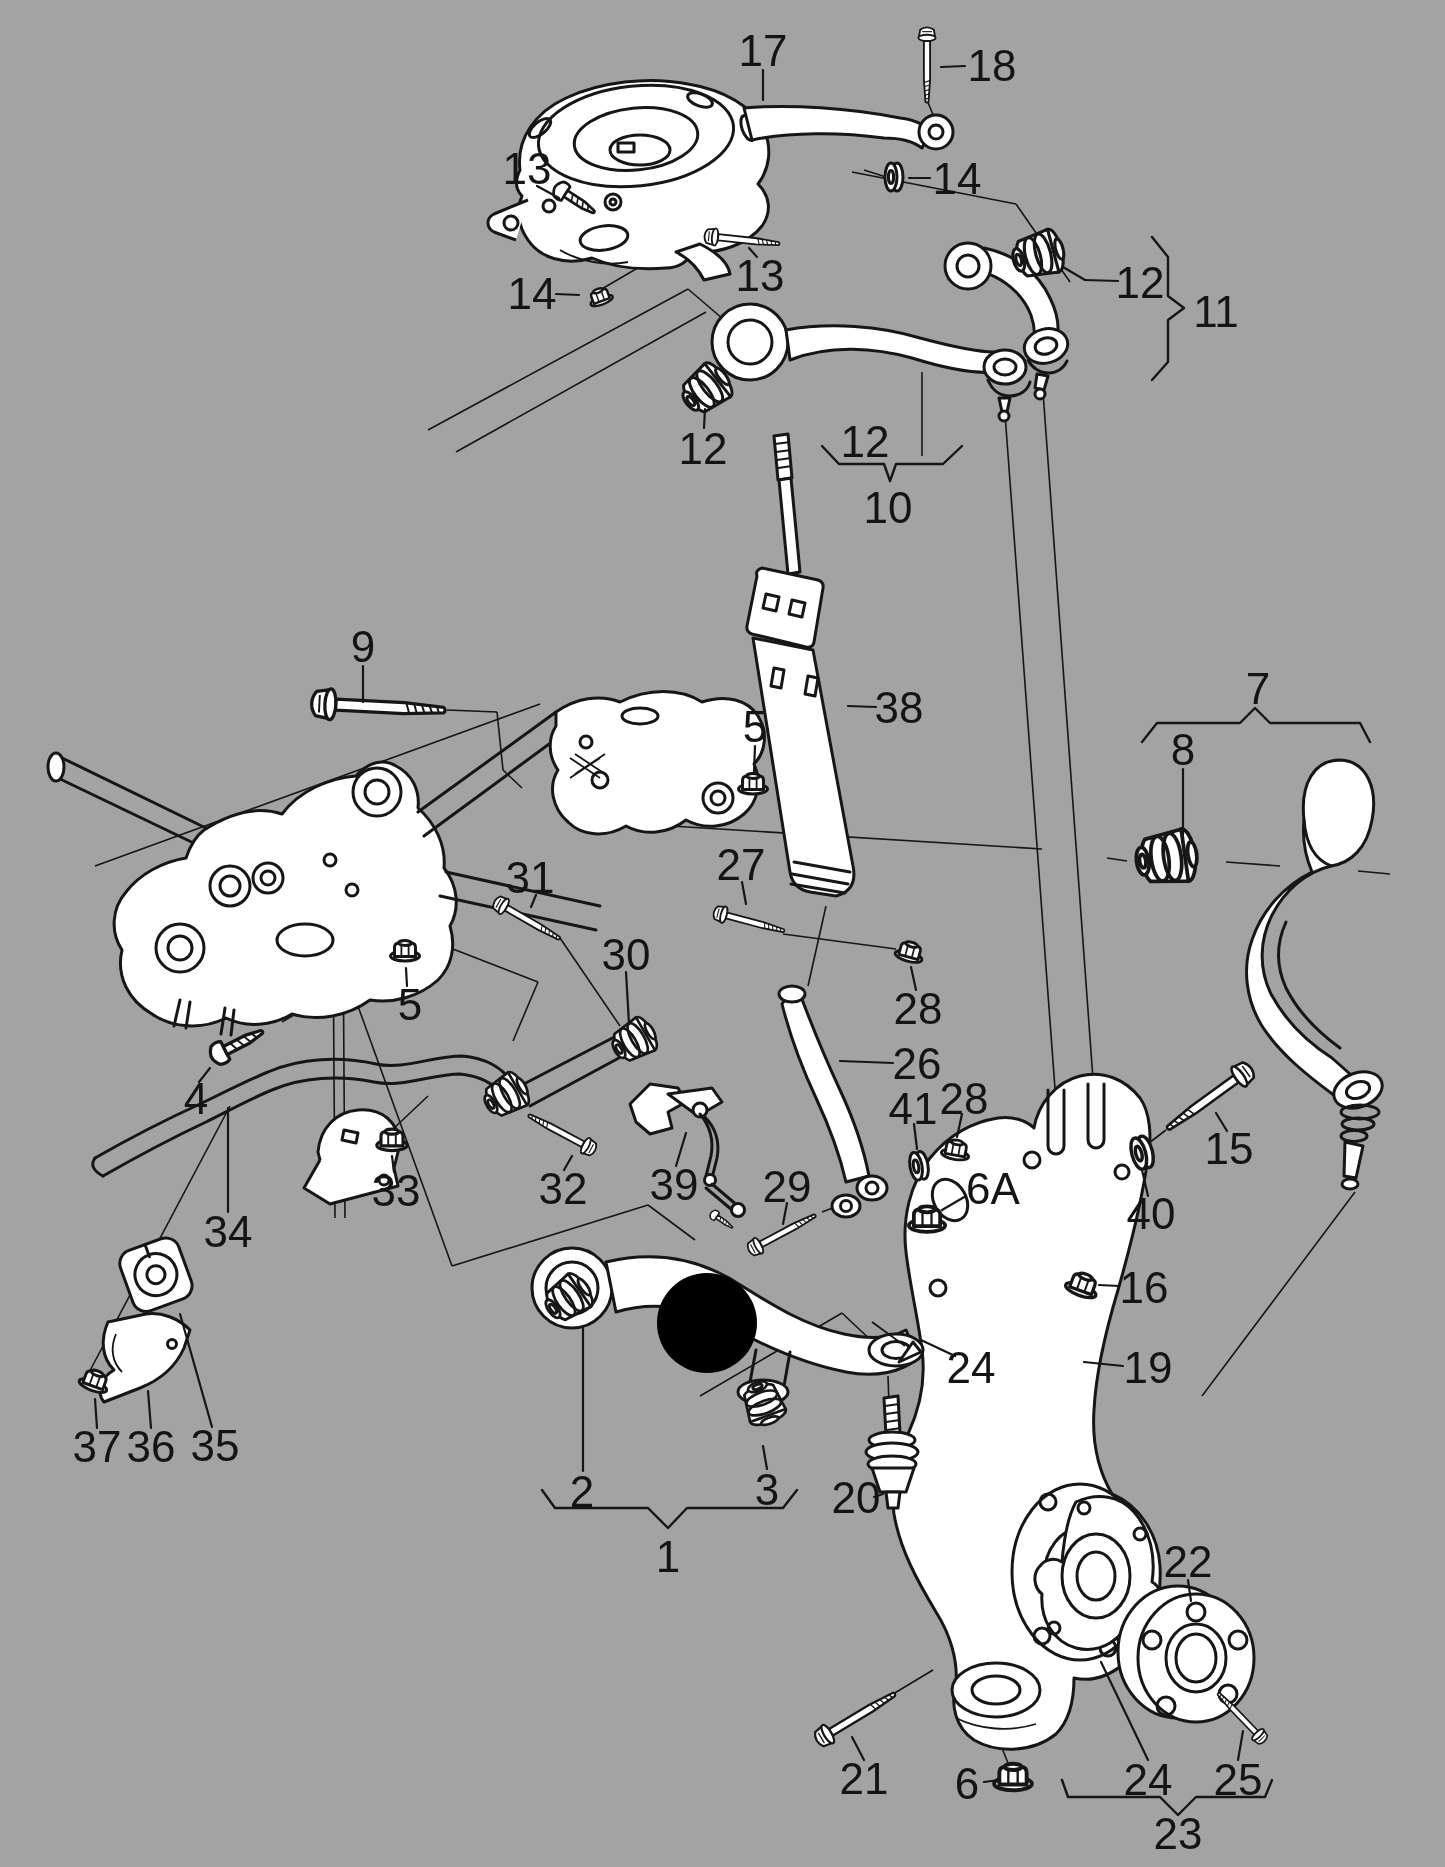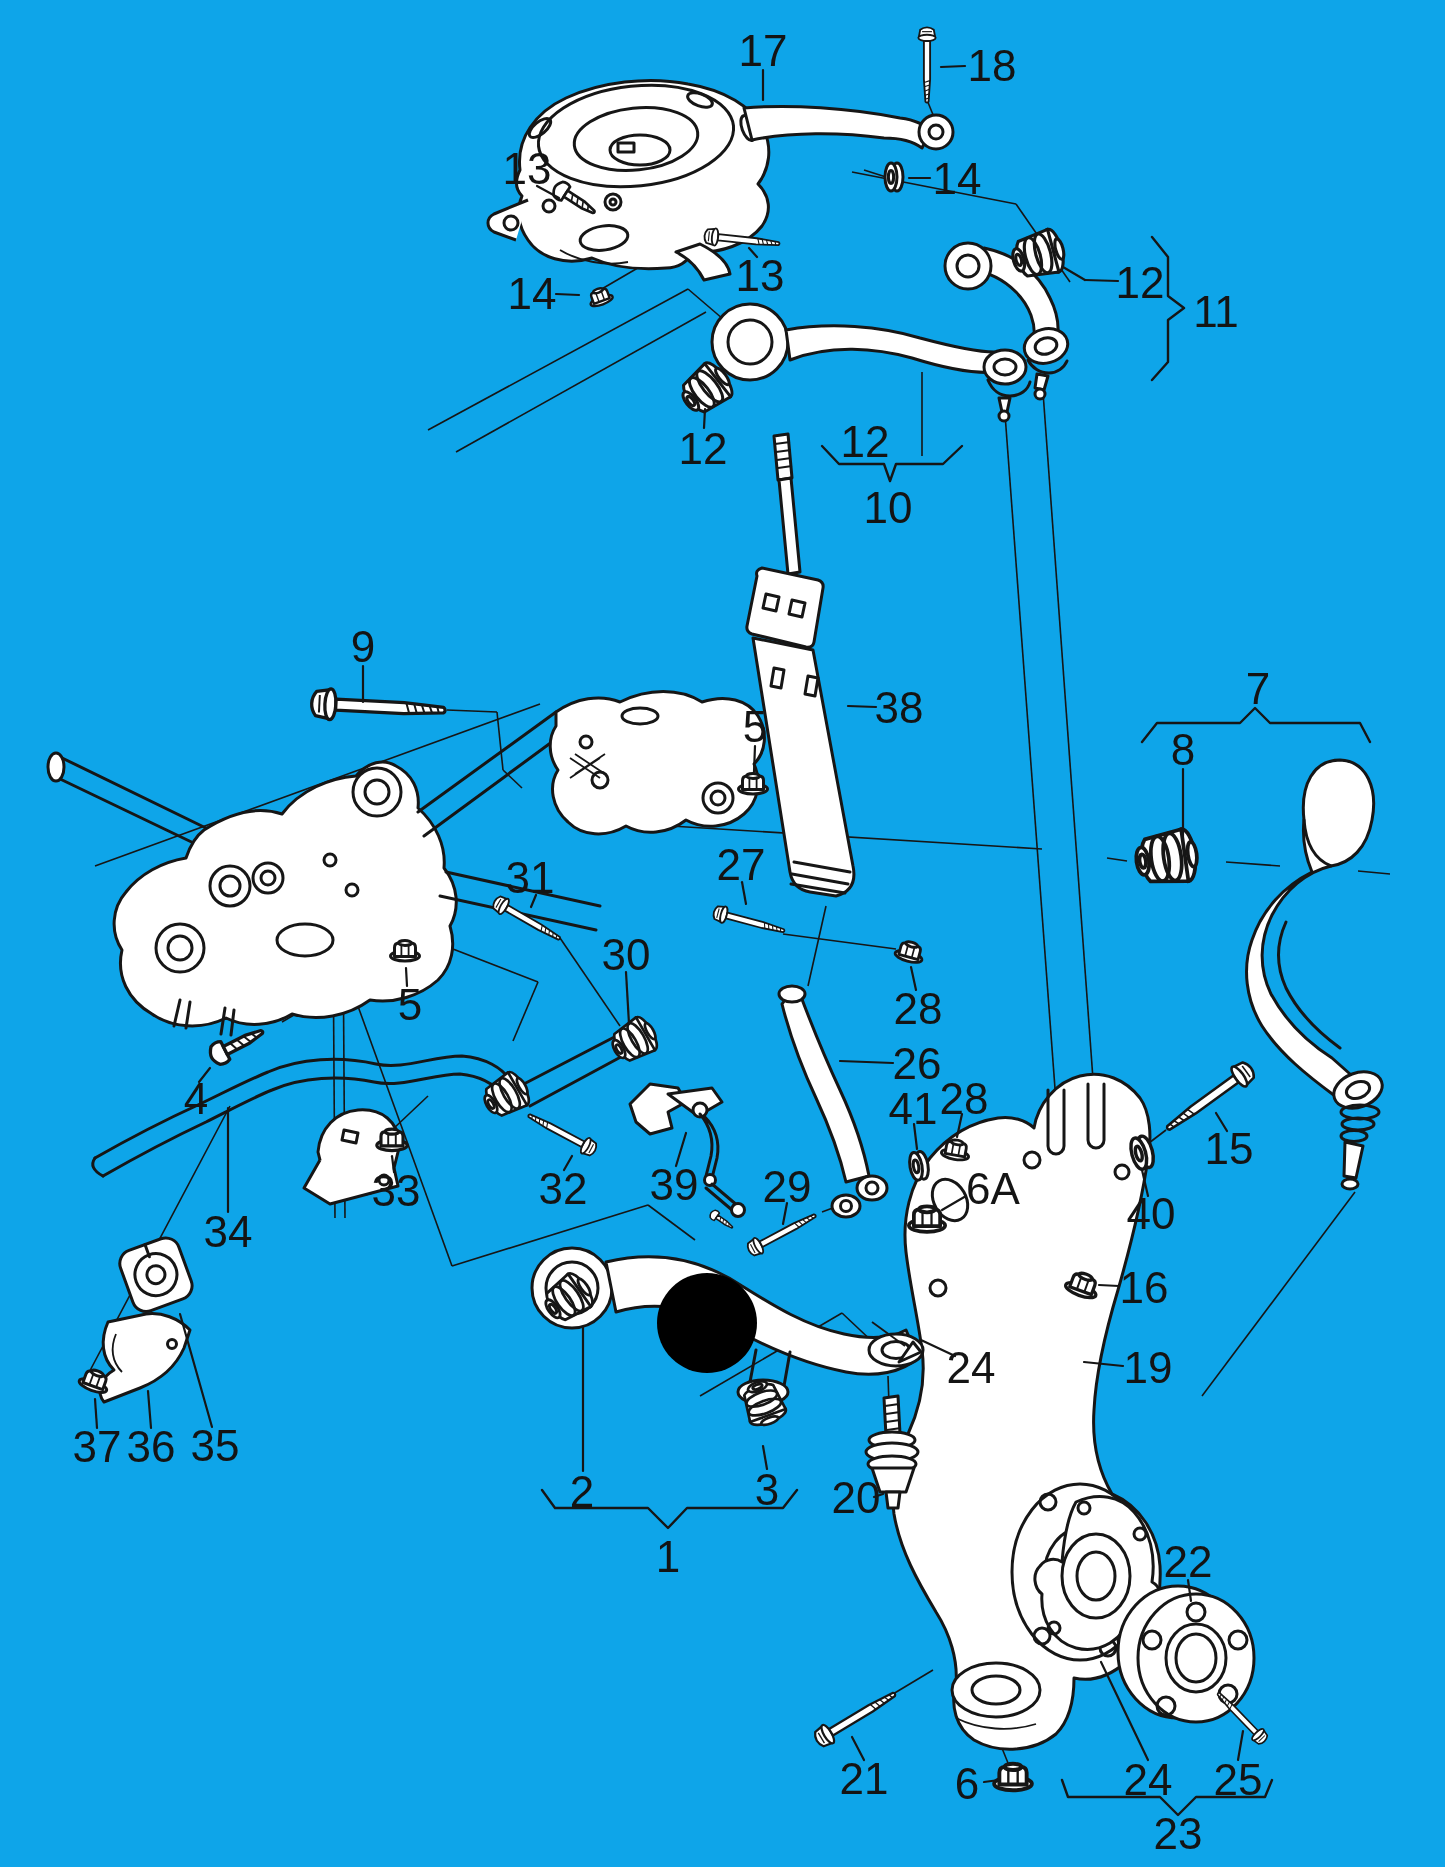--- a/index.html
+++ b/index.html
@@ -1,16 +1,16 @@
 <!DOCTYPE html>
 <html><head>
 <meta charset="utf-8">
 <style>
   html,body{margin:0;padding:0;background:#e8e8e8;}
-  .stage{position:relative;width:1445px;height:1867px;background:#0ea5e9;margin:0 auto;overflow:hidden;}
+  .stage{position:relative;width:1445px;height:1867px;background:#a3a3a3;margin:0 auto;overflow:hidden;}
   svg{position:absolute;left:0;top:0;}
   svg text{font-family:"Liberation Sans","DejaVu Sans",sans-serif;fill:#141414;}
   .art{stroke:#161616;stroke-width:3;fill:none;stroke-linecap:round;stroke-linejoin:round;}
   .artf{stroke:#161616;stroke-width:3;fill:#ffffff;stroke-linejoin:round;}
   .thin{stroke:#161616;stroke-width:1.8;fill:none;}
 </style>
 </head>
 <body>
 
 <div class="stage">

